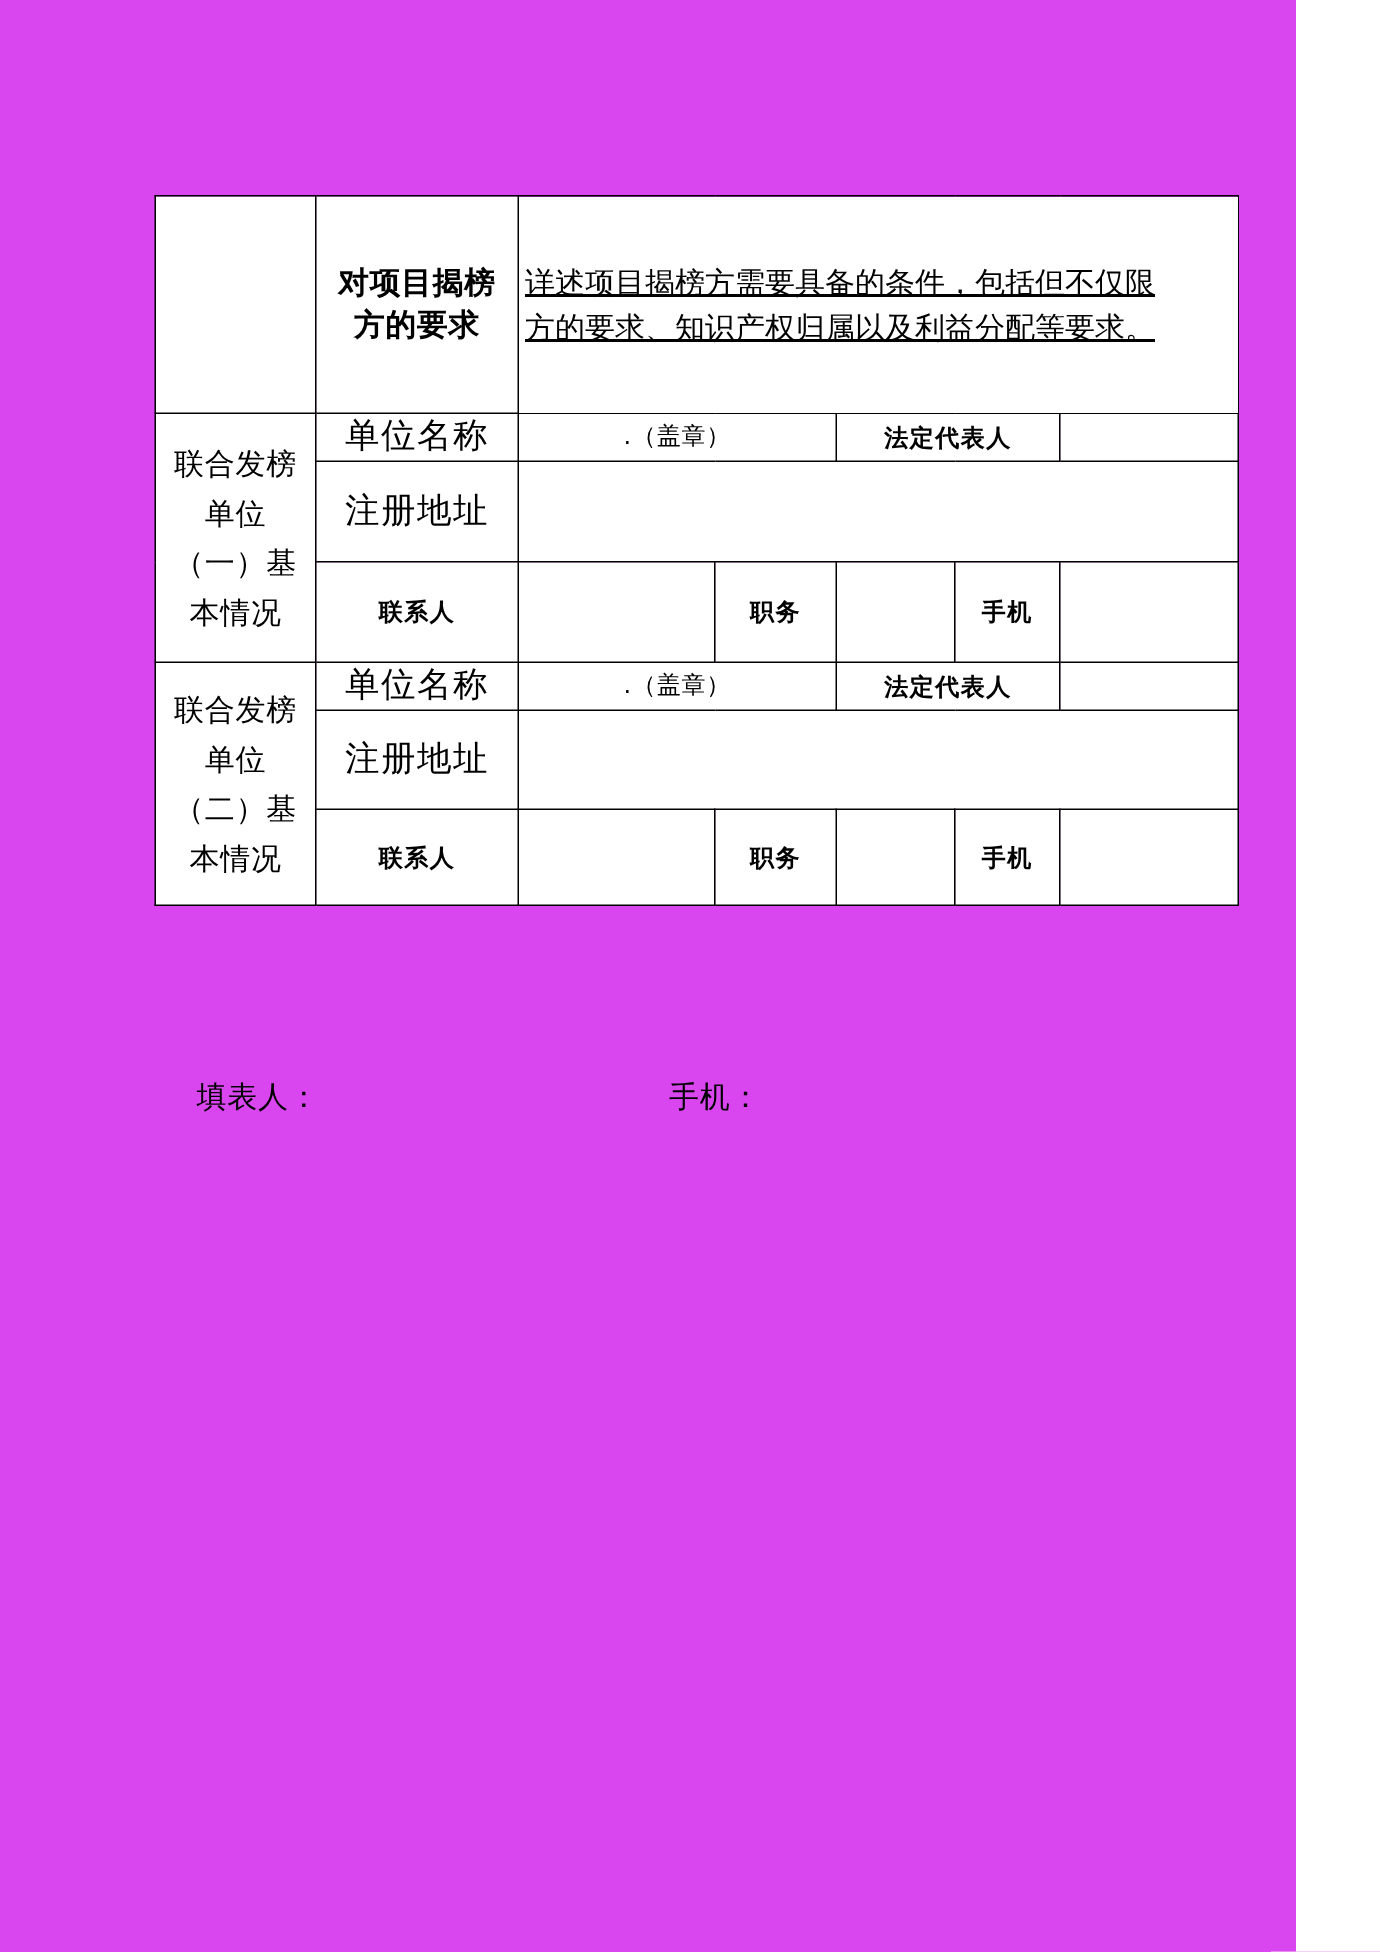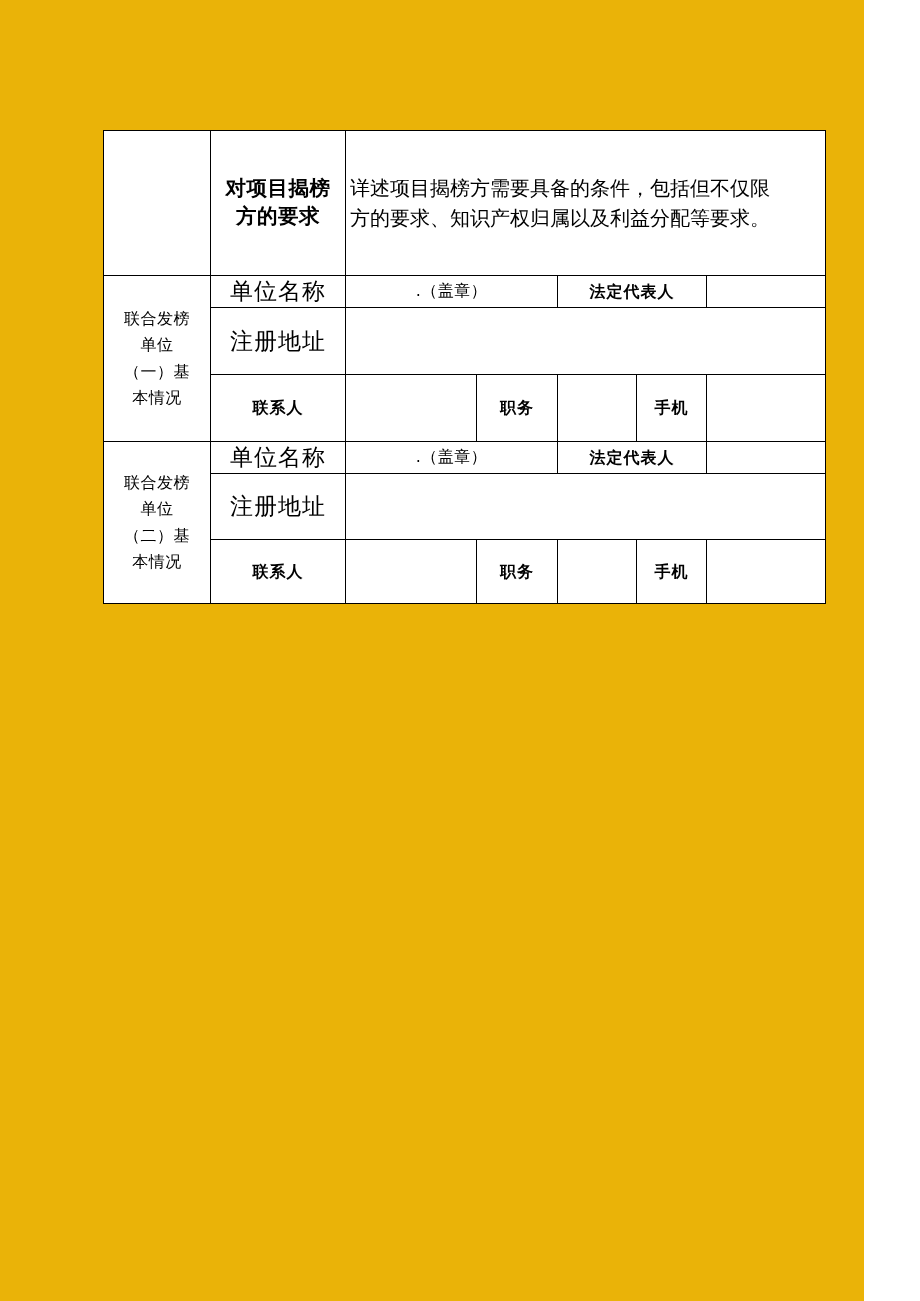--- a/index.html
+++ b/index.html
@@ -15,21 +15,21 @@
     color: #000000;
     overflow: hidden;
   }
 
   
   .page {
     position: absolute;
     left: 0; top: 0;
     width: 864px;
     height: 1301px;
-    background: #eab308;
+    background: #d946ef;
   }
 
   
   .form-table {
     position: absolute;
     left: 103px;
     top: 130px;
     width: 722px;
     border-collapse: collapse;
     table-layout: fixed;
@@ -37,21 +37,21 @@
   .form-table td {
     border: 1px solid #000000;
     padding: 0;
     vertical-align: middle;
     text-align: center;
     background: #ffffff;
   }
 
   
   .lbl-side {
-    font-size: 16px;
+    font-size: 20px;
     line-height: 1.65;
     letter-spacing: 0.5px;
     padding: 2px 4px;
     word-break: break-all;
   }
   .lbl-bold {
     font-weight: bold;
     font-size: 20.5px;
     line-height: 1.35;
     letter-spacing: 0.5px;
@@ -83,20 +83,21 @@
     line-height: 1.52;
     letter-spacing: 0px;
     text-align: left;
     white-space: nowrap;
     padding: 0 0 0 4px;
     margin: 0;
   }
   .desc-line {
     display: block;
     white-space: nowrap;
+    text-decoration: underline;
   }
 
   
   .seal-text {
     font-size: 16px;
     letter-spacing: 0.5px;
   }
 
   
   .footer-row {
@@ -198,14 +199,18 @@
         <td></td>
         <td class="lbl-field">职务</td>
         <td></td>
         <td class="lbl-field">手机</td>
         <td></td>
       </tr>
 
     </tbody>
   </table>
 
+  <div class="footer-row">
+    <span class="footer-item footer-filler">填表人：</span>
+    <span class="footer-item footer-phone">手机：</span>
+  </div>
 
 </div>
 
 </body></html>

